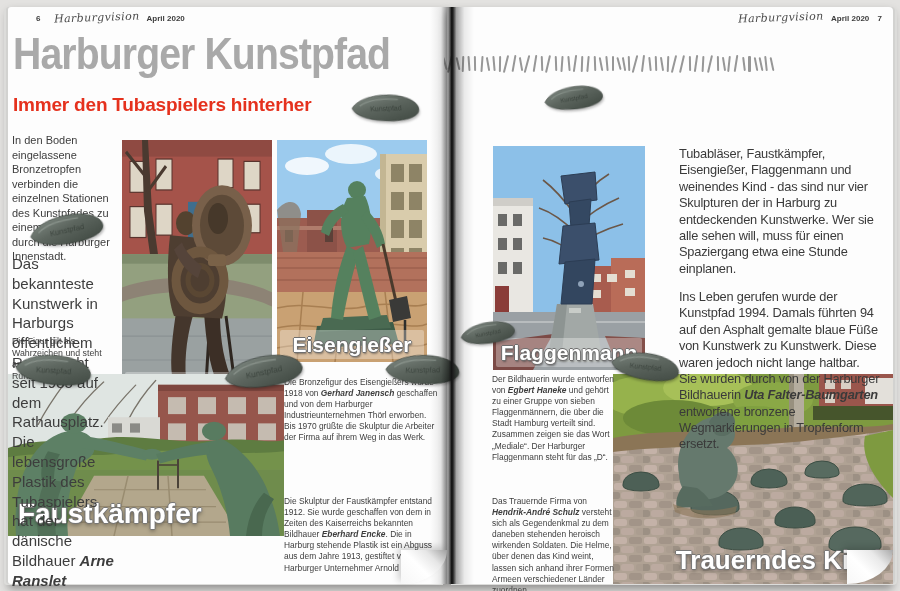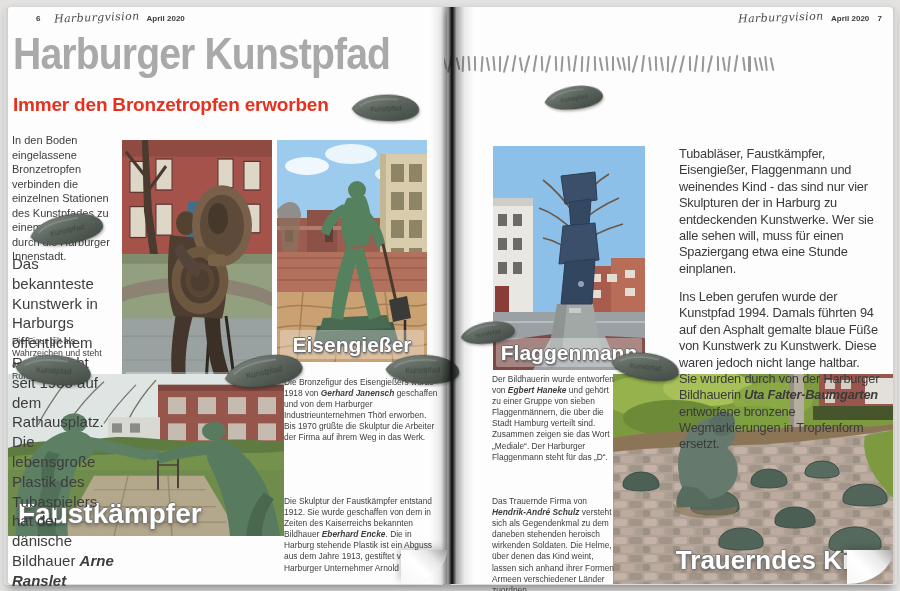--- a/index.html
+++ b/index.html
@@ -93,21 +93,21 @@
     <span class="logo">Harburgvision</span>
     <span class="issue">April 2020</span>
   </div>
   <div class="hdr" id="hdr-right">
     <span class="logo">Harburgvision</span>
     <span class="issue">April 2020</span>
     <span class="num">7</span>
   </div>
 
   <div id="main-title">Harburger Kunstpfad</div>
-  <div id="subtitle">Immer den Bronzetropfen erworben</div>
+  <div id="subtitle">Immer den Tubaspielers hinterher</div>
 
   <div id="tally"><i style="height: 13px; margin-right: 2.5px; transform: rotate(-15deg);"></i><i style="height: 18px; margin-right: 5.3px; transform: rotate(13deg);"></i><i style="height: 13px; margin-right: 2.7px; transform: rotate(-13deg);"></i><i style="height: 16px; margin-right: 4.2px; transform: rotate(2deg);"></i><i style="height: 15px; margin-right: 3.6px; transform: rotate(-4deg);"></i><i style="height: 15px; margin-right: 3.9px; transform: rotate(-1deg);"></i><i style="height: 16px; margin-right: 4.4px; transform: rotate(4deg);"></i><i style="height: 14px; margin-right: 3px; transform: rotate(-10deg);"></i><i style="height: 15px; margin-right: 3.5px; transform: rotate(-5deg);"></i><i style="height: 16px; margin-right: 4.1px; transform: rotate(1deg);"></i><i style="height: 18px; margin-right: 5.4px; transform: rotate(14deg);"></i><i style="height: 17px; margin-right: 5px; transform: rotate(10deg);"></i><i style="height: 14px; margin-right: 3px; transform: rotate(-10deg);"></i><i style="height: 18px; margin-right: 5.5px; transform: rotate(15deg);"></i><i style="height: 17px; margin-right: 4.9px; transform: rotate(9deg);"></i><i style="height: 15px; margin-right: 3.8px; transform: rotate(-2deg);"></i><i style="height: 18px; margin-right: 5.3px; transform: rotate(13deg);"></i><i style="height: 15px; margin-right: 3.8px; transform: rotate(-2deg);"></i><i style="height: 16px; margin-right: 4.4px; transform: rotate(4deg);"></i><i style="height: 15px; margin-right: 3.5px; transform: rotate(-5deg);"></i><i style="height: 17px; margin-right: 4.8px; transform: rotate(8deg);"></i><i style="height: 16px; margin-right: 4.2px; transform: rotate(2deg);"></i><i style="height: 16px; margin-right: 4.5px; transform: rotate(5deg);"></i><i style="height: 15px; margin-right: 3.8px; transform: rotate(-2deg);"></i><i style="height: 14px; margin-right: 2.9px; transform: rotate(-11deg);"></i><i style="height: 15px; margin-right: 3.5px; transform: rotate(-5deg);"></i><i style="height: 15px; margin-right: 4px; transform: rotate(0deg);"></i><i style="height: 13px; margin-right: 2.5px; transform: rotate(-15deg);"></i><i style="height: 14px; margin-right: 3px; transform: rotate(-10deg);"></i><i style="height: 15px; margin-right: 3.8px; transform: rotate(-2deg);"></i><i style="height: 18px; margin-right: 5.5px; transform: rotate(15deg);"></i><i style="height: 17px; margin-right: 4.7px; transform: rotate(7deg);"></i><i style="height: 14px; margin-right: 3.4px; transform: rotate(-6deg);"></i><i style="height: 15px; margin-right: 3.8px; transform: rotate(-2deg);"></i><i style="height: 14px; margin-right: 3.1px; transform: rotate(-9deg);"></i><i style="height: 16px; margin-right: 4.2px; transform: rotate(2deg);"></i><i style="height: 18px; margin-right: 5.4px; transform: rotate(14deg);"></i><i style="height: 18px; margin-right: 5.3px; transform: rotate(13deg);"></i><i style="height: 15px; margin-right: 3.9px; transform: rotate(-1deg);"></i><i style="height: 17px; margin-right: 4.8px; transform: rotate(8deg);"></i><i style="height: 16px; margin-right: 4.3px; transform: rotate(3deg);"></i><i style="height: 18px; margin-right: 5.3px; transform: rotate(13deg);"></i><i style="height: 15px; margin-right: 3.9px; transform: rotate(-1deg);"></i><i style="height: 14px; margin-right: 3.1px; transform: rotate(-9deg);"></i><i style="height: 16px; margin-right: 4.6px; transform: rotate(6deg);"></i><i style="height: 17px; margin-right: 4.9px; transform: rotate(9deg);"></i><i style="height: 14px; margin-right: 3.3px; transform: rotate(-7deg);"></i><i style="height: 16px; margin-right: 4px; transform: rotate(0deg);"></i><i style="height: 14px; margin-right: 2.9px; transform: rotate(-11deg);"></i><i style="height: 14px; margin-right: 2.8px; transform: rotate(-12deg);"></i><i style="height: 15px; margin-right: 3.4px; transform: rotate(-6deg);"></i><i style="height: 14px; margin-right: 2.8px; transform: rotate(-12deg);"></i></div>
 
   <div class="col" id="col-intro1">In den Boden eingelassene Bronzetropfen verbinden die einzelnen Stationen des Kunstpfades zu einem Rundweg durch die Harburger Innenstadt.</div>
   <div class="col" id="col-intro2"><span>Das bekannteste Kunstwerk in Harburgs öffentlichem Raum steht seit 1985 auf dem Rathausplatz. Die lebensgroße Plastik des Tubaspielers hat der dänische Bildhauer </span><strong>Arne Ranslet</strong><span> gestaltet.</span></div>
   <div class="col" id="col-intro3">Die Figur gilt als Wahrzeichen und steht am Anfang des Rundweges.</div>
 
   <div class="photo" id="photo-tuba">
     <svg viewBox="0 0 150 222" preserveAspectRatio="none">
       <rect width="150" height="100" fill="#a5534a"></rect>

